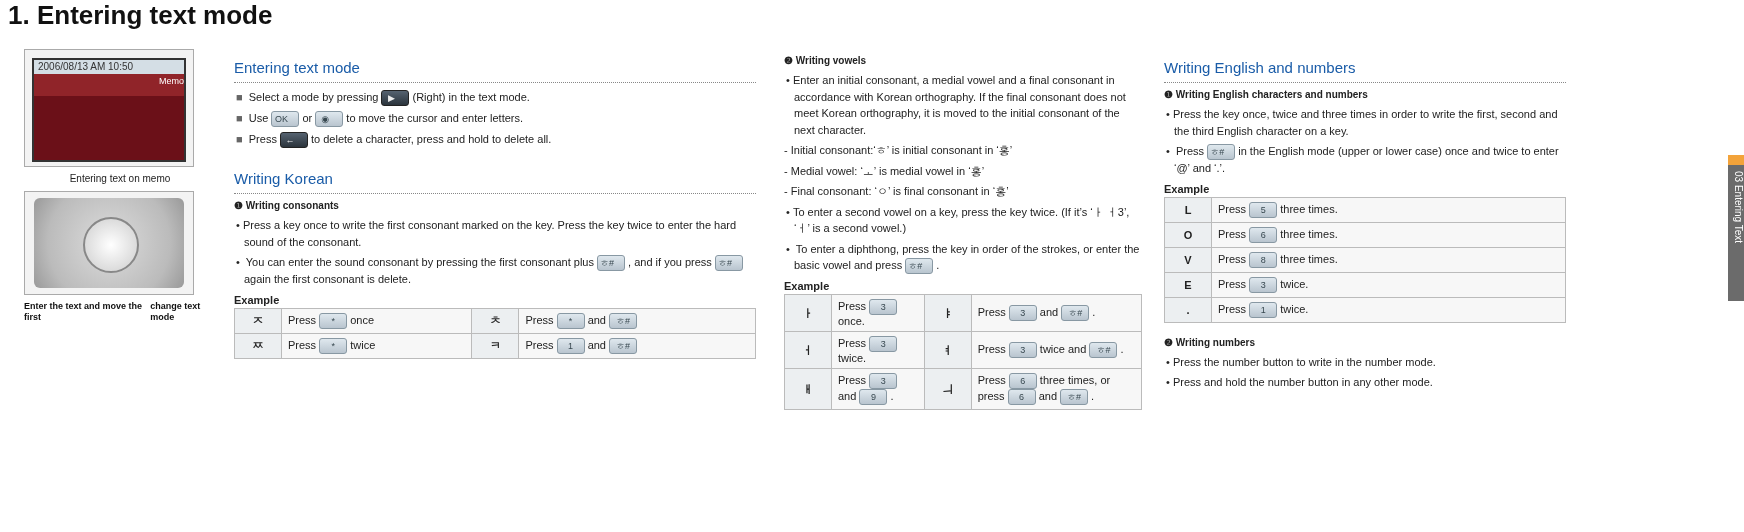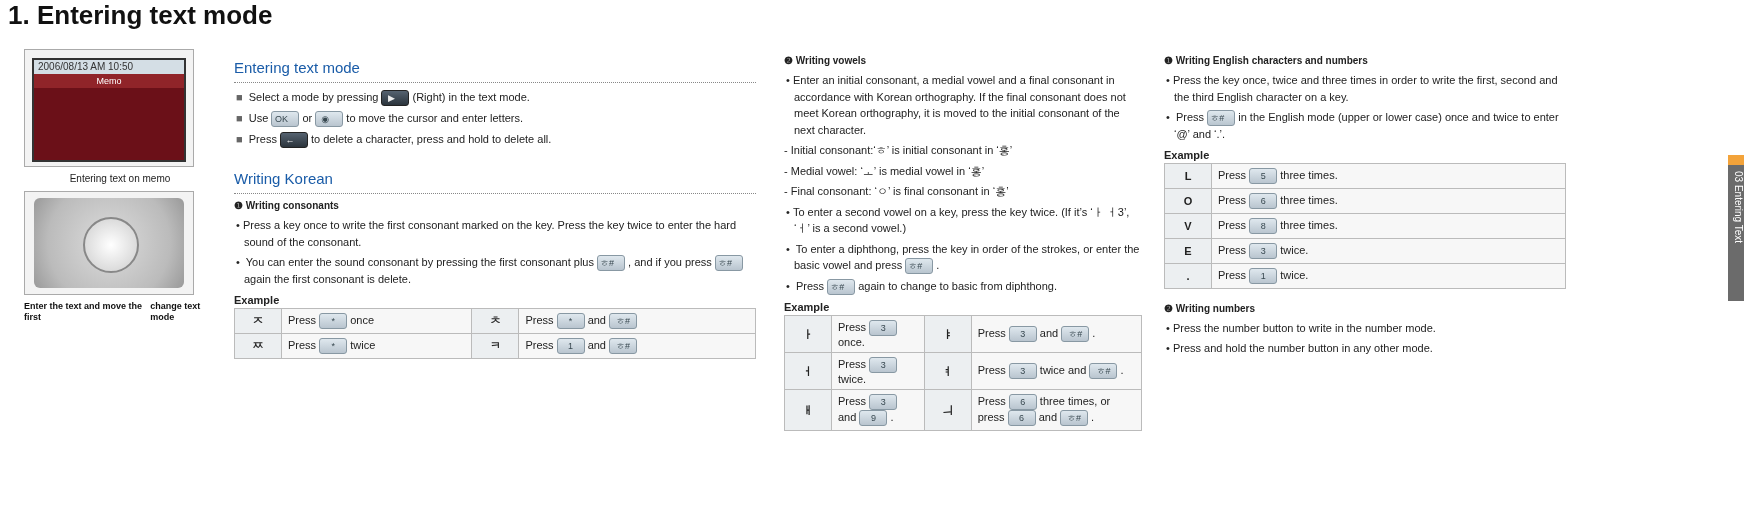--- a/index.html
+++ b/index.html
@@ -93,21 +93,21 @@
     width: 150px;
     height: 100px;
     margin: 8px auto 4px auto;
     background: #6b1018;
     border: 2px solid #333;
     color: #fff;
     font-size: 8px;
     position: relative;
   }
   .phone-topbar { background:#d4dee5; height:14px; font-size:10px; color:#333; padding-left:4px; line-height:14px; }
-  .phone-title { background:#902429; height:14px; color:#fff; font-size:9px; text-align:center; line-height:14px; }
+  .phone-title { background:#902429; height:22px; color:#fff; font-size:9px; text-align:right; line-height:14px; }
   .dpad-box {
     width: 150px;
     height: 90px;
     margin: 6px auto;
     background: radial-gradient(circle at 50% 50%, #ddd 0%, #bbb 70%, #999 100%);
     border-radius: 6px;
     position: relative;
   }
   .dpad-center {
     position:absolute; left:50%; top:50%; width:52px; height:52px; margin-left:-26px; margin-top:-26px;
@@ -201,23 +201,20 @@
   <div class="col col3">
     <div class="black-head">❷ Writing vowels</div>
     <div class="bullet-line bullet-dot">Enter an initial consonant, a medial vowel and a final consonant in accordance with Korean orthography. If the final consonant does not meet Korean orthography, it is moved to the initial consonant of the next character.</div>
     <div class="para">- Initial consonant:‘ㅎ’ is initial consonant in ‘홍’</div>
     <div class="para">- Medial vowel: ‘ㅗ’ is medial vowel in ‘홍’</div>
     <div class="para">- Final consonant: ‘ㅇ’ is final consonant in ‘홍’</div>
     <div class="bullet-line bullet-dot">To enter a second vowel on a key, press the key twice. (If it’s ‘ㅏ ㅓ3’, ‘ㅓ’ is a second vowel.)</div>
     <div class="bullet-line bullet-dot">
       <span>To enter a diphthong, press the key in order of the strokes, or enter the basic vowel and press </span><span class="keycap">ㅎ#</span><span> .</span>
     </div>
-    <div class="bullet-line bullet-dot">
-      <span>Press </span><span class="keycap">ㅎ#</span><span> again to change to basic from diphthong.</span>
-    </div>
     <div class="example-label">Example</div>
     <table class="exam">
       <tbody>
           <tr>
         <td class="key-cell">ㅏ</td>
         <td><span>Press </span><span class="keycap">3</span><span> once.</span></td>
         <td class="key-cell">ㅑ</td>
         <td><span>Press </span><span class="keycap">3</span><span> and </span><span class="keycap">ㅎ#</span><span> .</span></td>
       </tr>
       <tr>
@@ -230,20 +227,21 @@
         <td class="key-cell">ㅐ</td>
         <td><span>Press </span><span class="keycap">3</span><span> and </span><span class="keycap">9</span><span> .</span></td>
         <td class="key-cell">ㅢ</td>
         <td><span>Press </span><span class="keycap">6</span><span> three times, or press </span><span class="keycap">6</span><span> and </span><span class="keycap">ㅎ#</span><span> .</span></td>
       </tr>
     </tbody>
       </table>
   </div>
 
   <div class="col col4">
+    <div class="blue-head">Writing English and numbers</div>
     <div class="black-head">❶ Writing English characters and numbers</div>
     <div class="bullet-line bullet-dot">Press the key once, twice and three times in order to write the first, second and the third English character on a key.</div>
     <div class="bullet-line bullet-dot">
       <span>Press </span><span class="keycap">ㅎ#</span><span> in the English mode (upper or lower case) once and twice to enter ‘@’ and ‘.’.</span>
     </div>
     <div class="example-label">Example</div>
     <table class="exam">
       <tbody>
           <tr>
             <td class="key-cell">L</td>

